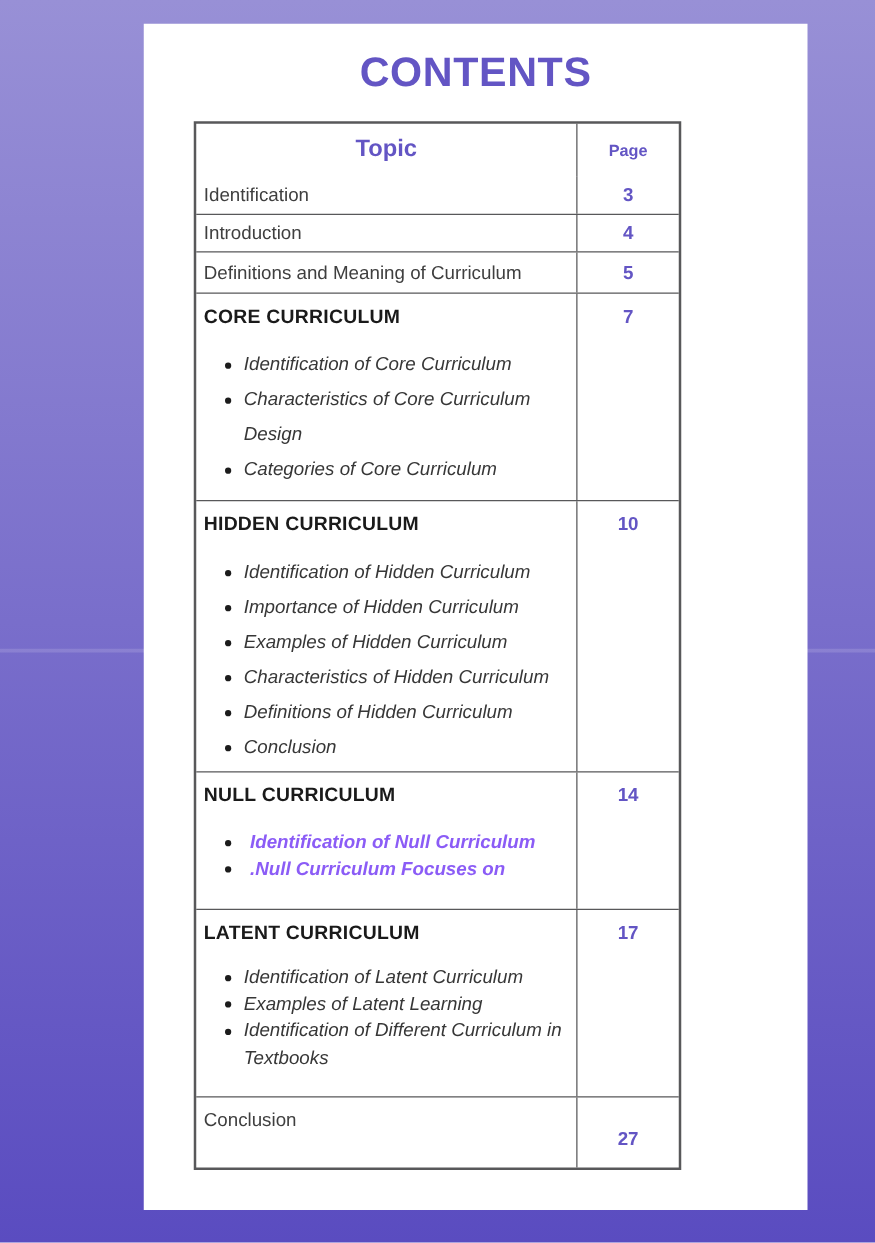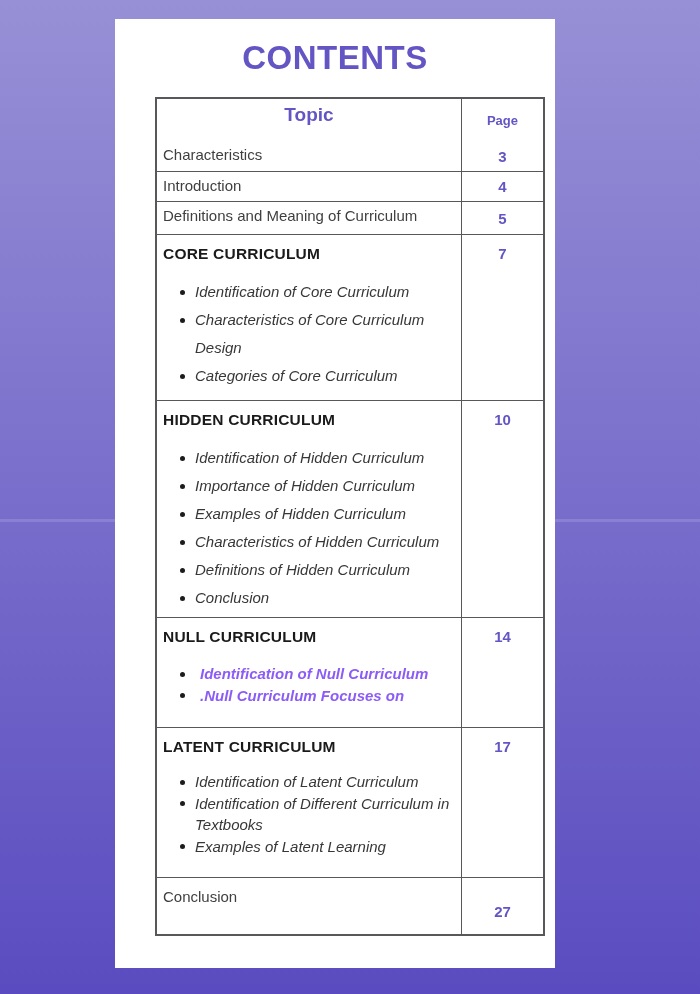--- a/index.html
+++ b/index.html
@@ -15,39 +15,39 @@
   body{
     font-family:"Liberation Sans", sans-serif;
     background:linear-gradient(to bottom, var(--bg-top) 0%, var(--bg-bottom) 100%);
     position:relative;
   }
   .seam{
     position:absolute;left:0;top:519px;width:700px;height:3px;
     background:rgba(255,255,255,0.14);pointer-events:none;
   }
   .card{
-    position:absolute;left:115px;top:19px;width:440px;height:949px;
+    position:absolute;left:115px;top:19px;width:531px;height:949px;
     background:#ffffff;
   }
   .page-title{
     margin-top:20px;
     text-align:center;
     font-size:33px;
     font-weight:700;
     letter-spacing:0.5px;
     color:var(--accent);
   }
   .toc-table{
     position:absolute;left:40px;top:78px;width:390px;
     border:2px solid var(--border);
     display:flex;flex-direction:column;
     background:#fff;
   }
   .trow{
-    display:flex;
+    display:flex;align-items:center;
     border-top:1px solid var(--border);
     font-size:15px;color:var(--topic);
   }
   .trow:first-child{border-top:none;}
   .cell-topic{flex:1 1 auto;padding:5px 6px;min-width:0;}
   .cell-page{
     width:82px;flex:0 0 82px;align-self:stretch;
     border-left:1px solid var(--border);
     display:flex;justify-content:center;align-items:center;
     color:var(--accent);font-weight:700;font-size:15px;
@@ -100,21 +100,21 @@
 
 <div class="card">
   <h1 class="page-title">CONTENTS</h1>
 
   <div class="toc-table">
     <div class="trow trow-header">
       <div class="cell-topic">Topic</div>
       <div class="cell-page">Page</div>
     </div>
     <div style="display:contents"><div class="trow trow-0">
-          <div class="cell-topic"><span>Characteristics</span></div>
+          <div class="cell-topic"><span>Identification</span></div>
           <div class="cell-page">
             <span>3</span>
           </div>
         </div><div class="trow trow-1">
           <div class="cell-topic"><span>Introduction</span></div>
           <div class="cell-page">
             <span>4</span>
           </div>
         </div><div class="trow trow-2">
           <div class="cell-topic"><span>Definitions and Meaning of Curriculum</span></div>
@@ -157,22 +157,22 @@
             </ul>
           </div>
           <div class="cell-page">
             <span>14</span>
           </div>
         </div><div class="trow trow-6 section-row">
           <div class="cell-topic">
             <div class="section-title">LATENT CURRICULUM</div>
             <ul class="bullets">
               <li>Identification of Latent Curriculum</li>
+              <li>Examples of Latent Learning</li>
               <li>Identification of Different Curriculum in Textbooks</li>
-              <li>Examples of Latent Learning</li>
             </ul>
           </div>
           <div class="cell-page">
             <span>17</span>
           </div>
         </div><div class="trow trow-7">
           <div class="cell-topic"><span>Conclusion</span></div>
           <div class="cell-page">
             <span>27</span>
           </div>

